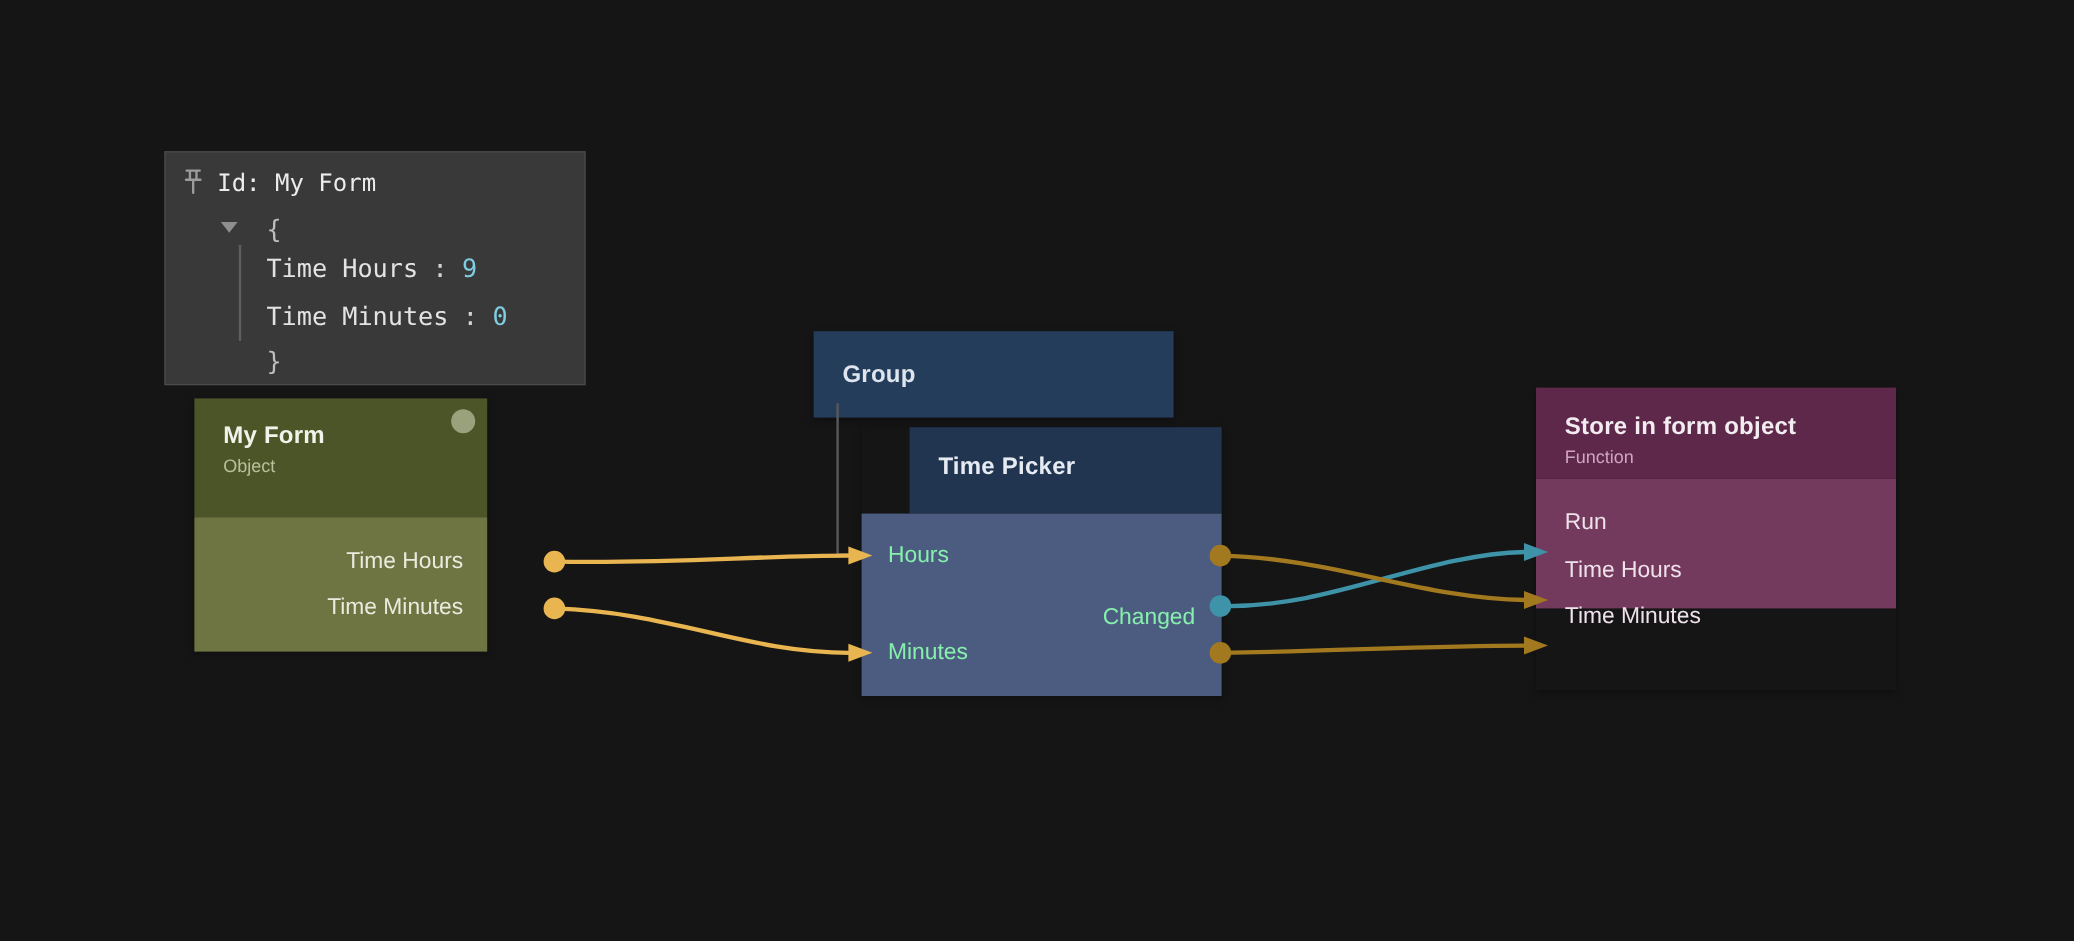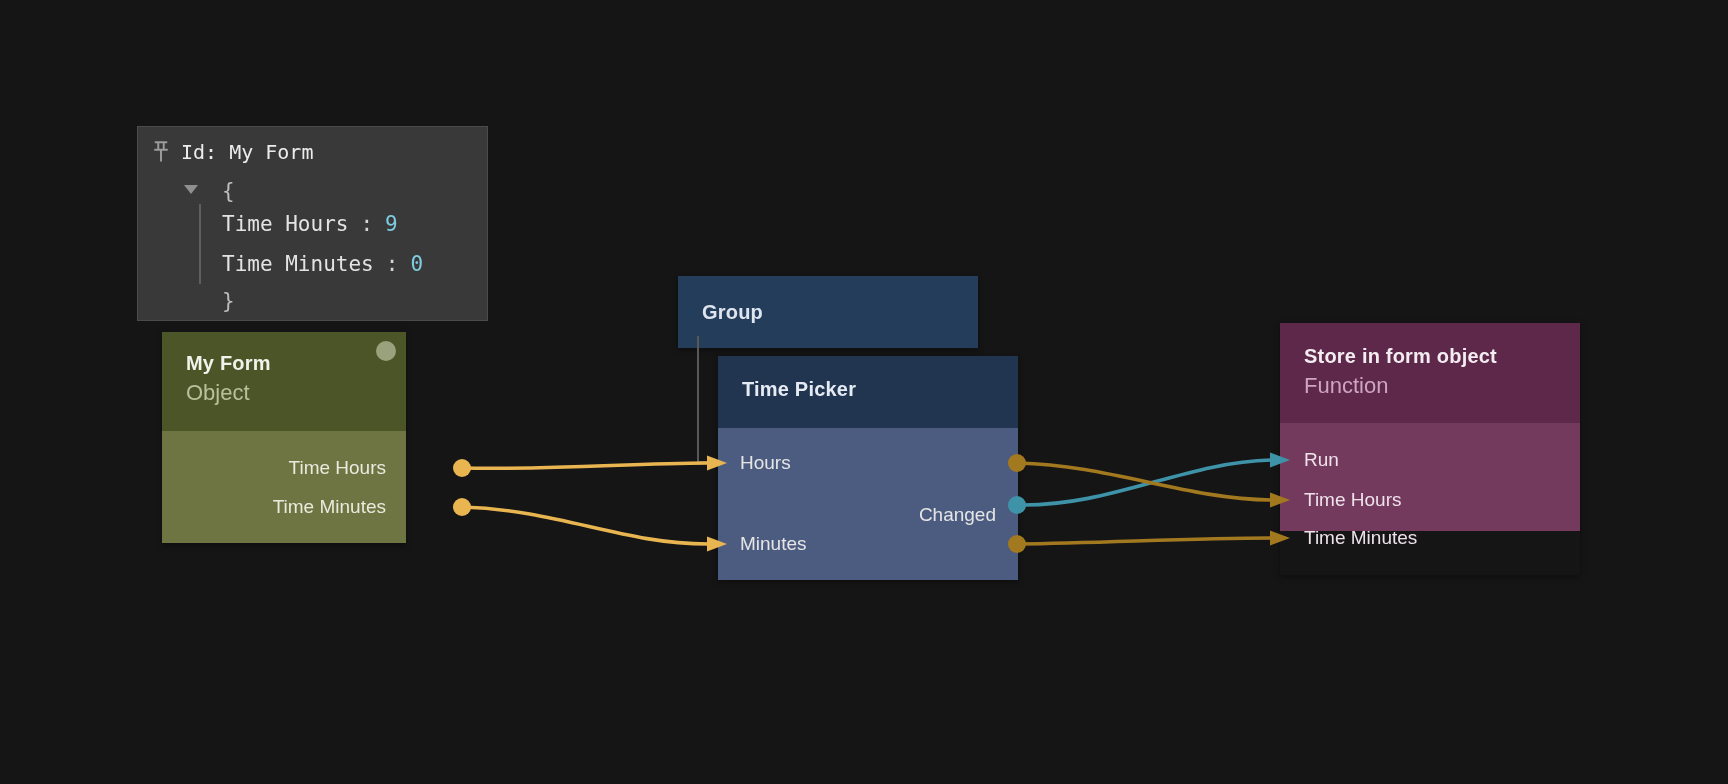--- a/index.html
+++ b/index.html
@@ -4,21 +4,21 @@
 <style>
   html,body{margin:0;padding:0;background:#151516;}
   .canvas{
     position:relative;width:1728px;height:784px;overflow:hidden;
     background:#151516;font-family:"Liberation Sans",sans-serif;
   }
   
   .node{position:absolute;box-shadow:0 2px 6px rgba(0,0,0,.35);}
   .node-header{box-sizing:border-box;padding:20px 0 0 24px;}
   .node-title{font-size:20px;font-weight:bold;letter-spacing:.2px;}
-  .node-subtitle{font-size:22px;margin-top:5px;}
+  .node-subtitle{font-size:15px;margin-top:5px;}
   .node-body{position:relative;}
   .port-row{position:absolute;font-size:19px;line-height:26px;white-space:nowrap;}
   
   .myform{left:162px;top:332px;width:244px;height:211px;}
   .myform .node-header{height:99px;background:#4b5528;}
   .myform .node-title{color:#f1f2ea;}
   .myform .node-subtitle{color:#b9c09b;}
   .myform .node-body{height:112px;background:#6e7442;}
   .myform .port-row{right:20px;color:#e9ebdd;}
   .myform .indicator-dot{
@@ -26,27 +26,27 @@
     border-radius:50%;background:#99a27d;
   }
   
   .group{
     left:678px;top:276px;width:300px;height:72px;background:#233d5b;
     display:flex;align-items:center;padding-left:24px;box-sizing:border-box;
   }
   .group .node-title{color:#dfe5ee;}
   
   .timepicker{left:718px;top:356px;width:300px;height:224px;}
-  .timepicker .node-header{height:72px;background:#213551;padding-top:22px;}
+  .timepicker .node-header{height:72px;background:#213551;padding-top:22px;margin-left:40px;}
   .timepicker .node-title{color:#e6ebf3;}
   .timepicker .node-body{height:152px;background:#4c5c80;}
-  .timepicker .port-row{color:#e5e5e5;text-align:right;}
+  .timepicker .port-row{color:#86efac;text-align:right;}
   
   .store{left:1280px;top:323px;width:300px;height:252px;}
-  .store .node-header{height:100px;background:#5d2849;padding-top:22px;}
+  .store .node-header{height:76px;background:#5d2849;padding-top:22px;}
   .store .node-title{color:#f3edf1;}
   .store .node-subtitle{color:#cfa3c4;}
   .store .node-body{height:108px;background:#743a5d;}
   .store .port-row{left:24px;color:#eee1ea;}
   
   .inspector{
     position:absolute;left:137px;top:126px;width:351px;height:195px;
     background:#39393a;border:1px solid #4b4b4c;box-sizing:border-box;
     font-family:"DejaVu Sans Mono",monospace;z-index:30;
   }

